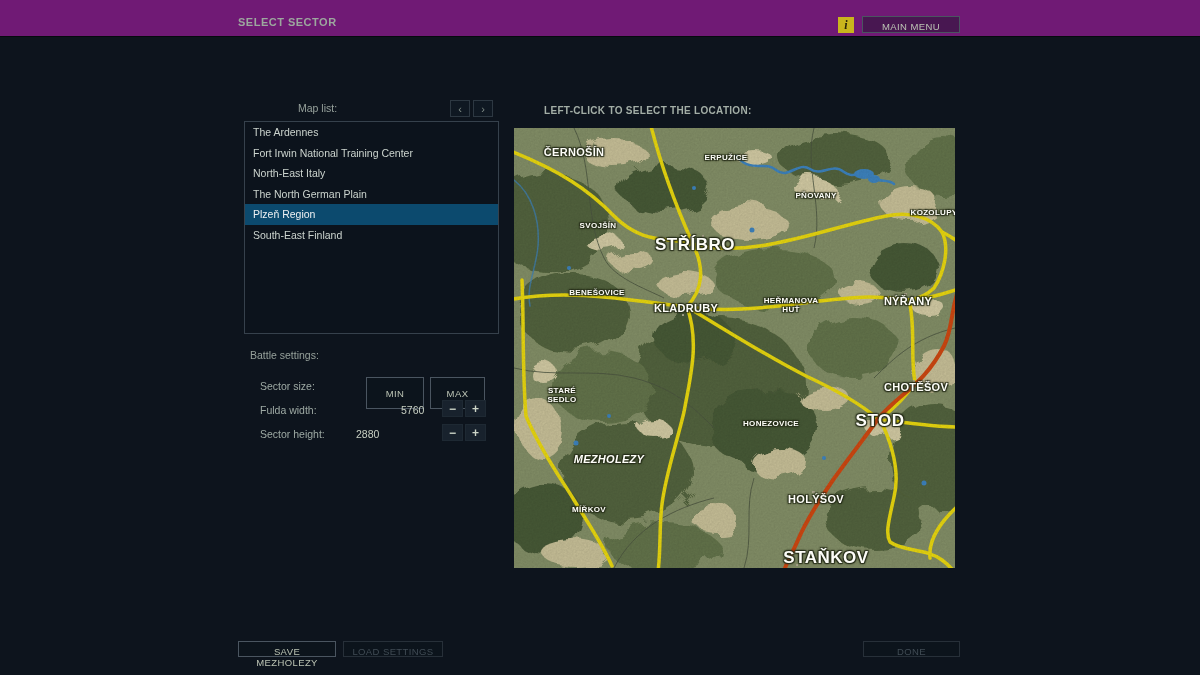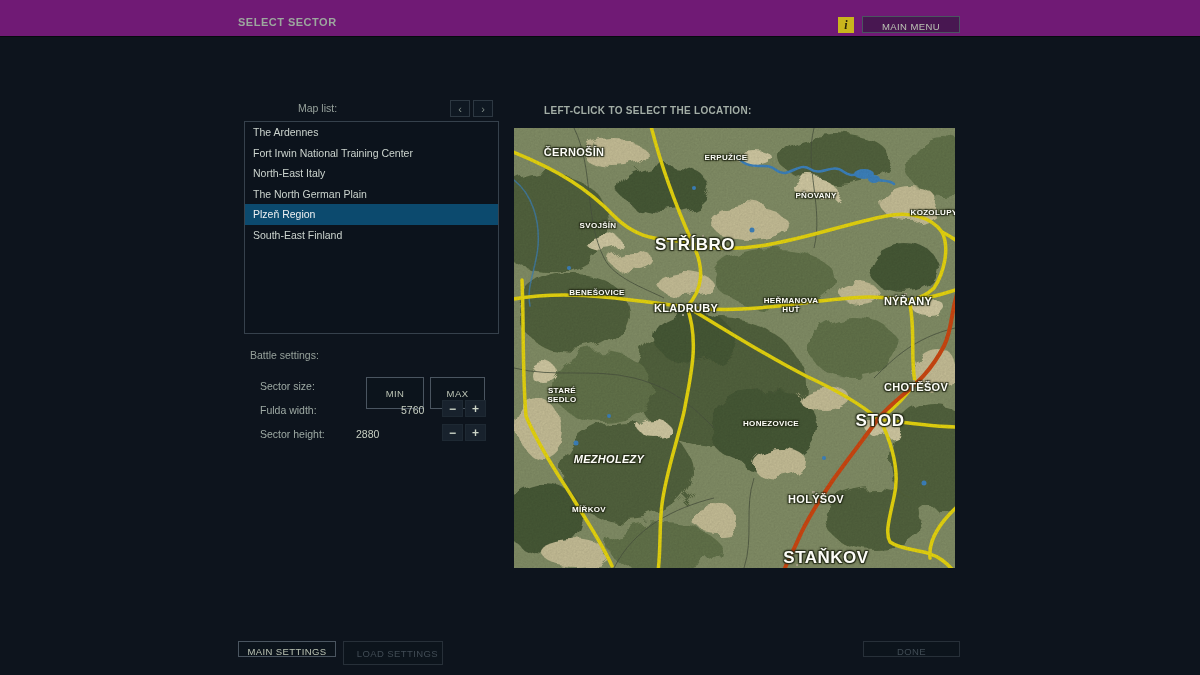--- a/index.html
+++ b/index.html
@@ -38,21 +38,21 @@
   .sector-map svg{position:absolute;left:0;top:0;display:block;}
   .town{position:absolute;transform:translate(-50%,-50%);color:#fdfdf8;font-weight:bold;white-space:pre-line;
         text-align:center;line-height:1.15;pointer-events:none;
         text-shadow:-1px -1px 1px rgba(38,44,24,.9),1px -1px 1px rgba(38,44,24,.9),
                     -1px 1px 1px rgba(38,44,24,.9),1px 1px 1px rgba(38,44,24,.9),0 0 3px rgba(32,38,20,.9);}
   .town.lg{font-size:17px;letter-spacing:.5px;}
   .town.md{font-size:11px;letter-spacing:.3px;}
   .town.sm{font-size:8px;letter-spacing:.3px;}
   
   .save-btn{position:absolute;left:238px;top:641px;width:98px;height:16px;}
-  .load-btn{position:absolute;left:343px;top:641px;width:100px;height:24px;text-align:right;}
+  .load-btn{position:absolute;left:343px;top:641px;width:100px;height:16px;}
   .done-btn{position:absolute;left:863px;top:641px;width:97px;height:16px;}
 </style>
 </head>
 <body>
 
 <div class="screen">
 
   <header class="topbar">
     <div class="title">SELECT SECTOR</div>
     <button class="info-btn">i</button>
@@ -231,17 +231,17 @@
 SEDLO</div>
       <div class="town md" style="left: 402px; top: 259px;">CHOTĚŠOV</div>
       <div class="town lg" style="left: 366px; top: 293px;">STOD</div>
       <div class="town sm" style="left: 257px; top: 296px;">HONEZOVICE</div>
       <div class="town md" style="left: 95px; top: 331px; font-style: italic;">MEZHOLEZY</div>
       <div class="town sm" style="left: 75px; top: 382px;">MÍŘKOV</div>
       <div class="town md" style="left: 302px; top: 371px;">HOLÝŠOV</div>
       <div class="town lg" style="left: 278px; top: 430px; margin-left: 34px;">STAŇKOV</div>
     </div>
 
-  <button class="btn save-btn">MAIN SETTINGS</button>
+  <button class="btn save-btn">SAVE MEZHOLEZY</button>
   <button class="btn disabled load-btn">LOAD SETTINGS</button>
   <button class="btn disabled done-btn">DONE</button>
 
 </div>
 
 </body></html>

